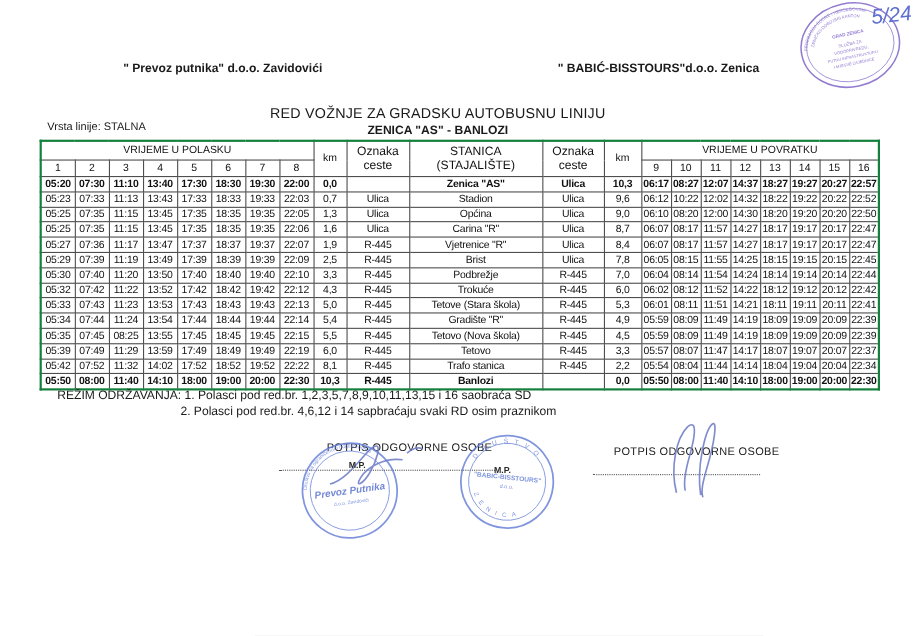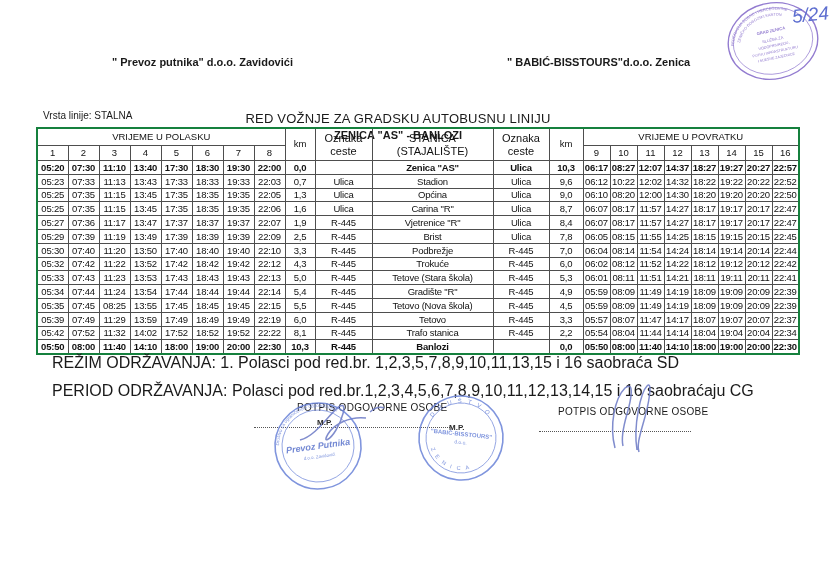--- a/index.html
+++ b/index.html
@@ -4,40 +4,40 @@
 <style>
   html,body { margin:0; padding:0; background:#e8e8e8; }
   .page {
     position:relative; width:832px; height:578px; background:#ffffff;
     font-family:"Liberation Sans", sans-serif; color:#1a1a1a; overflow:hidden;
   }
   .abs { position:absolute; }
   .company { font-weight:700; font-size:11px; white-space:nowrap; }
   .line-type { font-size:10px; }
   .title-wrap { left:36px; top:95px; width:724px; text-align:center; }
-  .title { font-size:13px; letter-spacing:.2px;margin-top:16px; }
+  .title { font-size:13px; letter-spacing:.2px; }
   .subtitle { font-size:11px; font-weight:700; margin-top:3px; }
 
   table.tt {
     position:absolute; left:36px; top:127px;
     border-collapse:collapse; table-layout:fixed;
     font-size:9.5px; color:#111; border:2px solid #15803d;
   }
   .tt th, .tt td {
     border:1px solid #4e4e4e; text-align:center; vertical-align:middle;
     padding:0; overflow:hidden; white-space:nowrap;
   }
   .tt thead th { font-weight:400; line-height:1.1; }
   .tt thead tr.head-top th { height:16px; }
   .tt thead tr.head-num th { height:14px; }
   .tt thead th.wrap { white-space:normal; font-size:11px; }
   .tt tbody td { height:12.8px; letter-spacing:-.2px; }
   .tt tbody tr.bold td { font-weight:700; }
 
-  .foot { font-size:16px; white-space:nowrap;padding-left:12px; }
+  .foot { font-size:11px; white-space:nowrap;padding-left:12px; }
   .potpis { font-size:10px; letter-spacing:.3px; white-space:nowrap; }
   .dotline { border-bottom:1.6px dotted #555; height:1px; }
 
   .mp { font-size:8px; font-weight:700; color:#2a2a2a; z-index:5; }
   .stamp { opacity:.85; }
   .note {
     font-size:19px; font-style:italic; color:#5e6fd0;
     transform:rotate(-6deg); white-space:nowrap;
   }
 </style>
@@ -446,21 +446,21 @@
           <td>14:10</td>
           <td>18:00</td>
           <td>19:00</td>
           <td>20:00</td>
           <td>22:30</td>
         </tr>
       </tbody>
   </table>
 
   <div class="abs foot" style="left:40px; top:354px;">REŽIM ODRŽAVANJA: 1. Polasci pod red.br. 1,2,3,5,7,8,9,10,11,13,15 i 16 saobraća SD</div>
-  <div class="abs foot" style="left:40px; top:382px;">PERIOD ODRŽAVANJA: Polasci pod red.br.1,2,3,4,5,6,7,8,9,10,11,12,13,14,15 i 16 saobraćaju CG</div>
+  <div class="abs foot" style="left:152px; top:368px;">2. Polasci pod red.br. 4,6,12 i 14 sapbraćaju svaki RD osim praznikom</div>
 
   <div class="abs potpis" style="left:297px; top:402px;">POTPIS ODGOVORNE OSOBE</div>
   <div class="abs dotline" style="left:254px; top:426px; width:196px;"></div>
   <div class="abs potpis" style="left:558px; top:406px;">POTPIS ODGOVORNE OSOBE</div>
   <div class="abs dotline" style="left:539px; top:430px; width:152px;"></div>
 
   <svg class="abs" style="left:292px; top:398px;" width="130" height="55" viewBox="0 0 130 55">
     <path d="M 8,42 C 25,38 40,12 48,8 C 56,4 50,22 44,32 C 38,42 30,46 36,36 C 42,26 58,18 74,20 M 78,14 C 82,10 88,8 92,10" fill="none" stroke="#7280c8" stroke-width="1.5" opacity=".9"></path>
   </svg>
   <svg class="abs" style="left:585px; top:380px;" width="80" height="75" viewBox="0 0 80 75">

